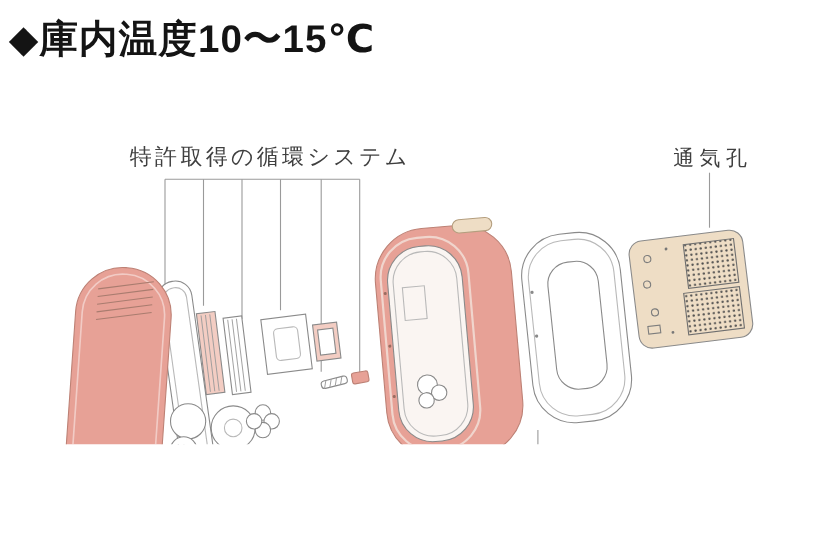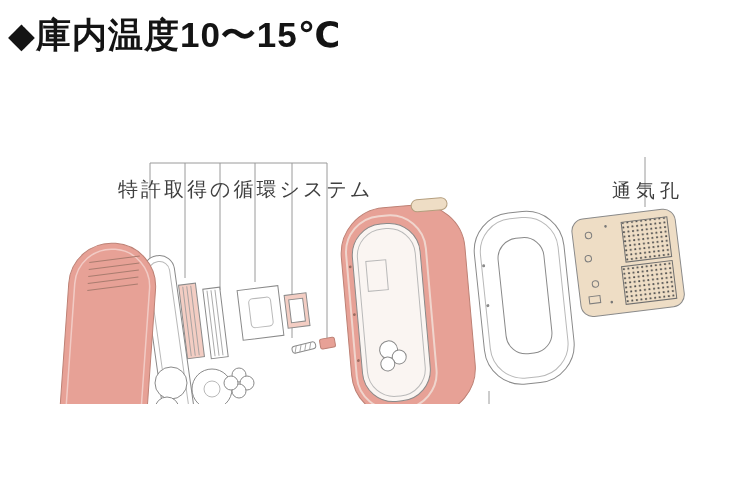--- a/index.html
+++ b/index.html
@@ -13,21 +13,20 @@
     font-size:35px;font-weight:700;letter-spacing:1px;
     color:var(--heading-black,#141414);
     font-family:"Liberation Sans","DejaVu Sans",sans-serif;
   }
   .jp-label{
     position:absolute;
     font-family:Liberation Serif, serif;
     font-size:19px;letter-spacing:3px;
     color:var(--label-gray,#3f3f3f);
     white-space:nowrap;
-    margin-top:47px;
   }
   .lbl-circulation{left:118px;top:129px;font-size:20px;}
   .lbl-vent{left:612px;top:131px;letter-spacing:5px;}
   .lbl-cavity{left:467px;top:452px;}
   svg.scene{position:absolute;left:0;top:0;}
   
   .part{fill:#fff;stroke:var(--line-gray,#8a8a8a);stroke-width:1;}
   .thin{fill:none;stroke:#b9b9b9;stroke-width:1;}
   .fin{stroke:#9b9b9b;stroke-width:0.8;fill:none;}
   .stroke-gray{stroke:var(--line-gray,#8a8a8a);stroke-width:1;}

